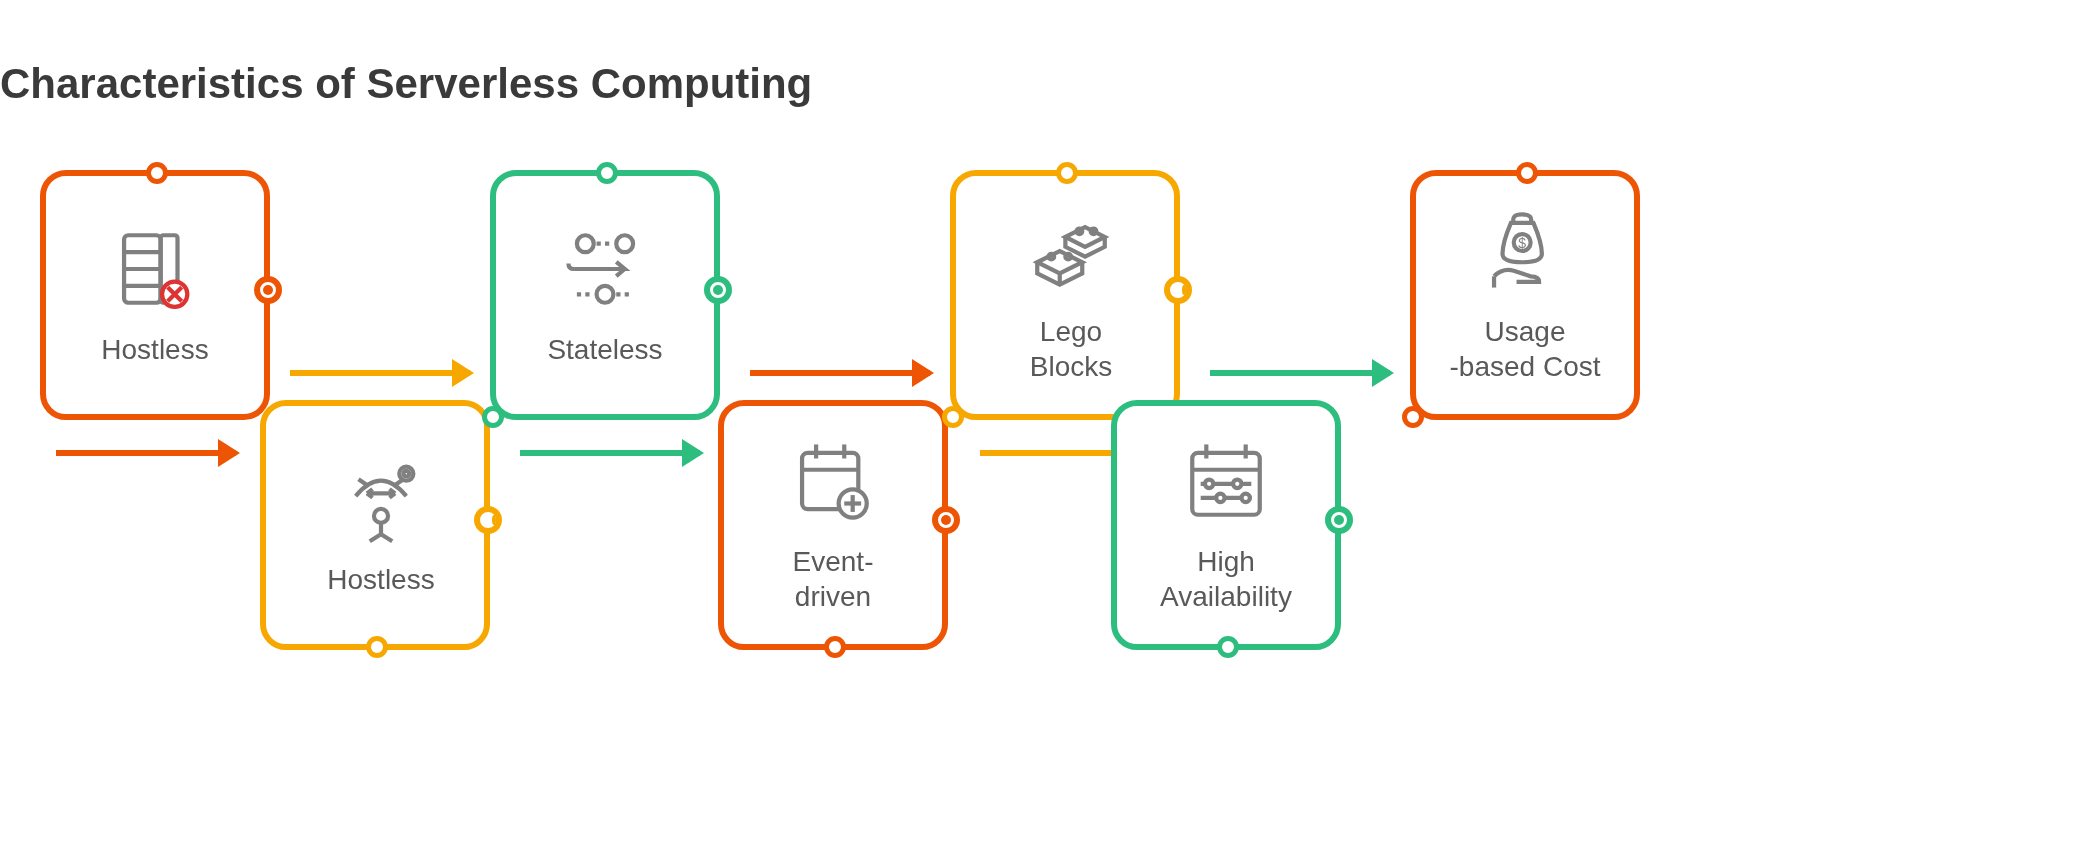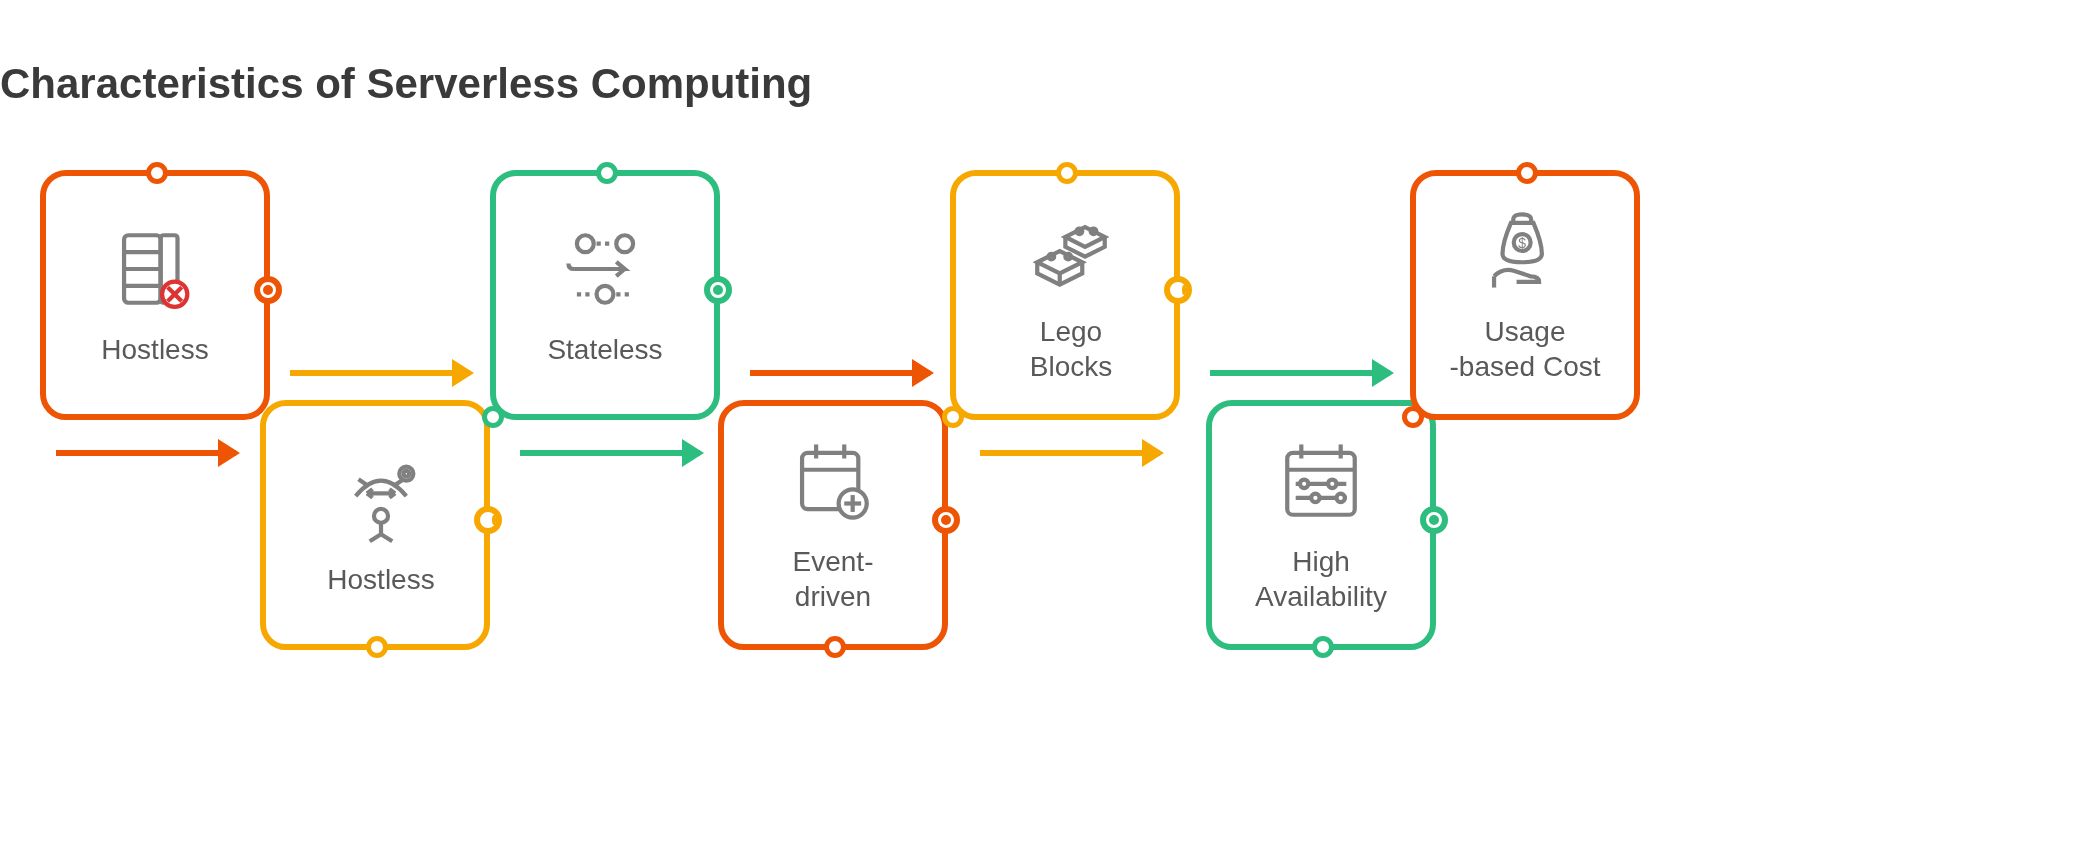--- a/index.html
+++ b/index.html
@@ -198,21 +198,21 @@
       </svg>
     </span>
     <div class="label">Lego
 Blocks</div>
     <span class="dot c-yellow" style="top:-14px; left:100px;"></span>
     <span class="ring c-yellow" style="top:100px; right:-18px;"></span>
     <span class="dot c-yellow" style="bottom:-14px; left:-14px;"></span>
   </div>
   <span class="arrow c-yellow" style="left:950px; top:280px; width:180px;"></span>
 
-  <div class="step bot c-green" style="left:1176px;">
+  <div class="step bot c-green" style="left:1081px;">
     <span class="icon">
       <svg viewBox="0 0 64 64" fill="none" stroke="currentColor" stroke-width="3">
         <rect x="8" y="12" width="48" height="44" rx="4"></rect>
         <line x1="8" y1="24" x2="56" y2="24"></line>
         <line x1="18" y1="6" x2="18" y2="16"></line>
           <line x1="46" y1="6" x2="46" y2="16"></line>
         <line x1="14" y1="34" x2="50" y2="34"></line>
         <line x1="14" y1="44" x2="50" y2="44"></line>
         <circle cx="20" cy="34" r="3" fill="#fff"></circle>
           <circle cx="40" cy="34" r="3" fill="#fff"></circle>

